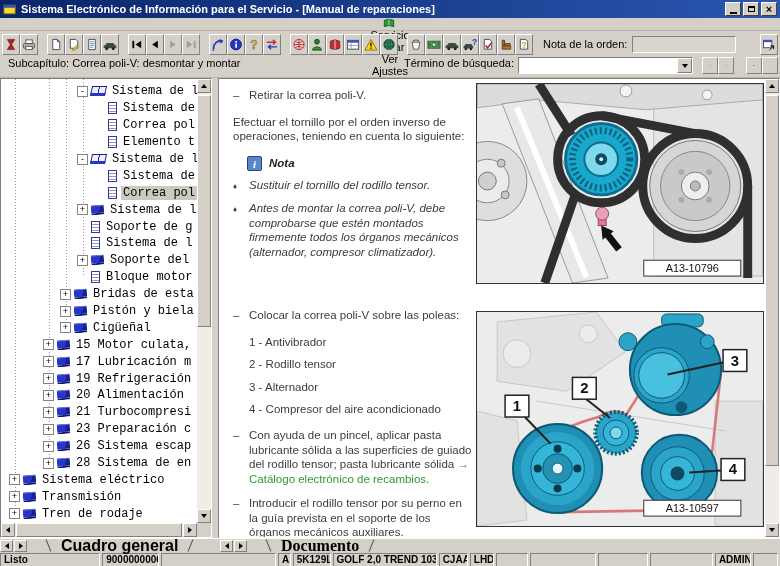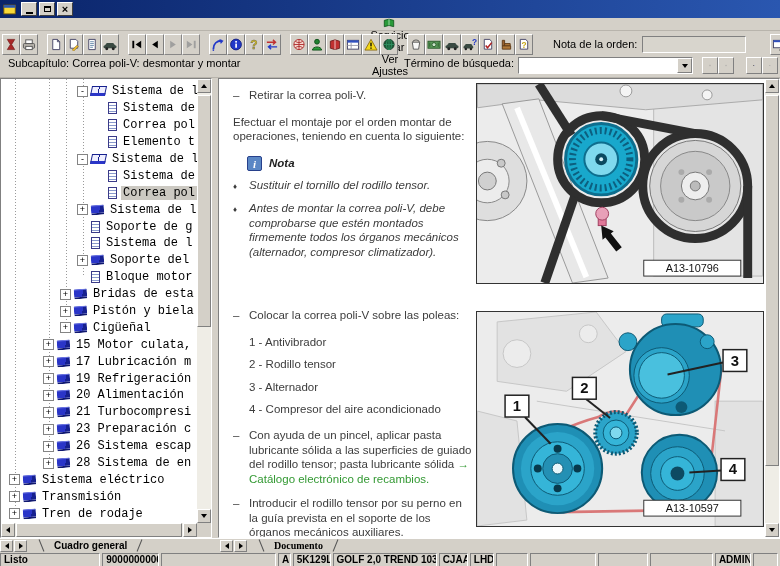--- a/index.html
+++ b/index.html
@@ -26,21 +26,21 @@
   .menubar .winbtns{margin-left:auto;}
   .menubar .wbtn{height:12px;width:15px;}
 
   
   .toolbar{height:26px;display:flex;align-items:center;padding:2px 2px 2px 2px;}
   .tgroup{display:flex;margin-right:9px;}
   .tbtn{width:18px;height:21px;border:1px solid;border-color:#fff #808080 #808080 #fff;
     background:#d4d0c8;display:flex;align-items:center;justify-content:center;padding:0;}
   .tbtn svg{width:16px;height:13px;display:block;}
   .tbtn.disabled{opacity:.9;}
-  .notalabel{margin:0 5px 0 11px;white-space:nowrap;}
+  .notalabel{margin:0 5px 0 1px;white-space:nowrap;}
   .notainput{width:104px;height:17px;border:1px solid;border-color:#808080 #fff #fff #808080;
     background:#d8d5cd;color:#a8a49a;font-size:10px;padding:0 3px;}
   .orderbtn{margin-left:24px;}
 
   
   .subbar{height:21px;display:flex;align-items:flex-start;border-bottom:1px solid #b8b4ac;padding:0 2px;}
   .subchapter{margin-left:6px;white-space:nowrap;}
   .searchlabel{margin-left:auto;white-space:nowrap;}
   .combo{width:175px;height:17px;margin-left:4px;background:#fff;border:1px solid;
     border-color:#808080 #fff #fff #808080;display:flex;}
@@ -120,39 +120,40 @@
   .fig1{top:4px;height:201px;}
   .fig2{top:232px;height:216px;}
   .fig svg{display:block;width:100%;height:100%;}
 
   
   .tabrow{height:14px;background:#d4d0c8;display:flex;align-items:stretch;position:relative;border-top:1px solid #fff;}
   .tabgrp{display:flex;align-items:center;}
   .tabgrp.right{position:absolute;left:220px;top:0;bottom:0;font-family:Liberation Serif, serif;}
   .tab-arrow{width:13px;height:12px;background:#d4d0c8;border:1px solid;border-color:#fff #808080 #808080 #fff;
     display:flex;align-items:center;justify-content:center;margin-right:1px;}
-  .tab{position:relative;font-weight:bold;font-size:10px;padding:0 8px;margin:0 14px 0 18px;line-height:13px;}
+  .tab{position:relative;font-weight:bold;font-size:16px;padding:0 8px;margin:0 14px 0 25px;line-height:13px;}
   .tab::before{content:"";position:absolute;left:-5px;top:0;width:1px;height:13px;background:#555;transform:rotate(-22deg);}
   .tab::after{content:"";position:absolute;right:-5px;top:0;width:1px;height:13px;background:#555;transform:rotate(22deg);}
 
   
   .statusbar{height:14px;display:flex;background:#d4d0c8;padding-top:1px;}
   .scell{height:27px;border:1px solid;border-color:#808080 #fff #fff #808080;
     font-size:10px;font-weight:bold;padding:0 3px;margin-right:2px;white-space:nowrap;overflow:hidden;line-height:11px;}
 </style>
 </head>
 <body>
 
 <div class="window">
 
   <div class="titlebar">
     <svg class="titleicon" viewBox="0 0 16 14">
       <rect x="1" y="2" width="13" height="10" fill="#f8d838" stroke="#806000"></rect>
       <rect x="1" y="2" width="13" height="3" fill="#2a57b0"></rect>
     </svg>
+    <span class="titletext">Sistema Electrónico de Información para el Servicio - [Manual de reparaciones]</span>
     <span class="winbtns">
       <span class="wbtn">
           <span class="g-min"></span>
         </span>
       <span class="wbtn">
           <span class="g-res"></span>
         </span>
       <span class="wbtn g-cls">×</span>
     </span>
   </div>
@@ -575,21 +576,21 @@
     </div>
 
     <div class="splitter"></div>
 
     <div class="docpanel">
       <div class="doctext">
         <div class="ditem p1">
           <span class="dash">–</span>
           <span class="btxt">Retirar la correa poli-V.</span>
         </div>
-        <div class="intro">Efectuar el montaje por el orden montar de operaciones, teniendo en cuenta lo siguiente:</div>
+        <div class="intro">Efectuar el tornillo por el orden inverso de operaciones, teniendo en cuenta lo siguiente:</div>
         <div class="notarow">
           <span class="notaicon">i</span>
           <span class="notalbl">Nota</span>
         </div>
         <div class="bullet">
           <span class="bl">♦</span>
           <span class="btxt">Sustituir el tornillo del rodillo tensor.</span>
         </div>
         <div class="bullet">
           <span class="bl">♦</span>

